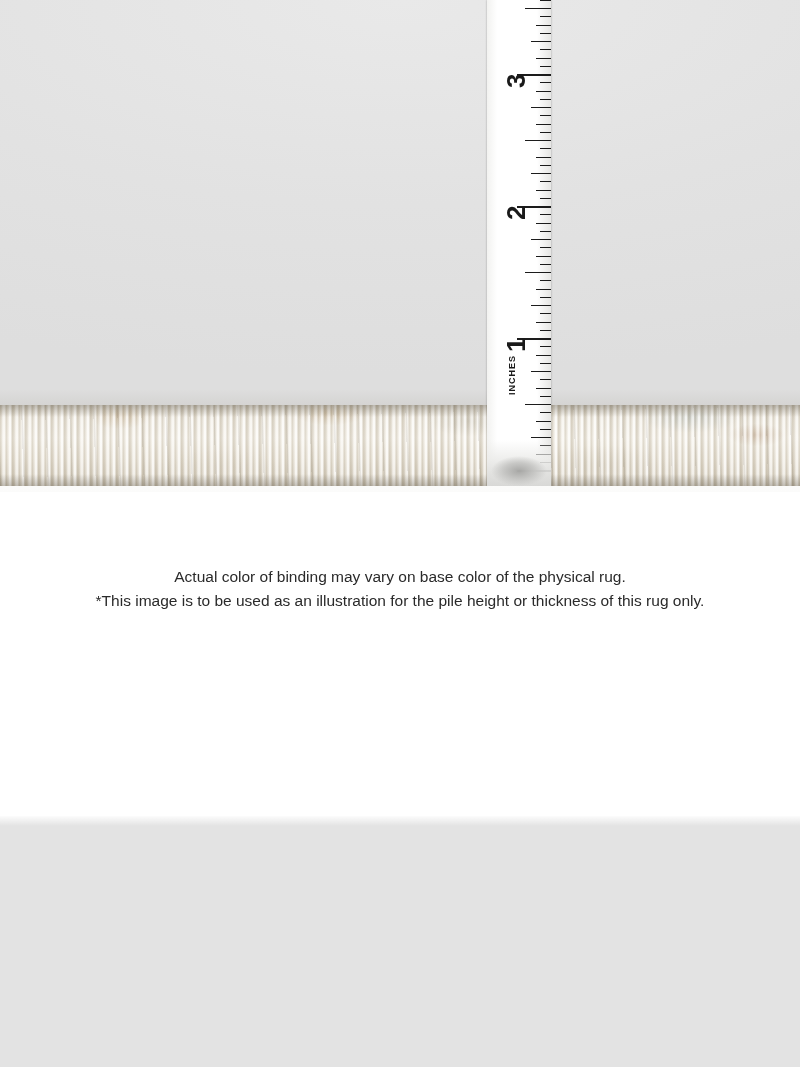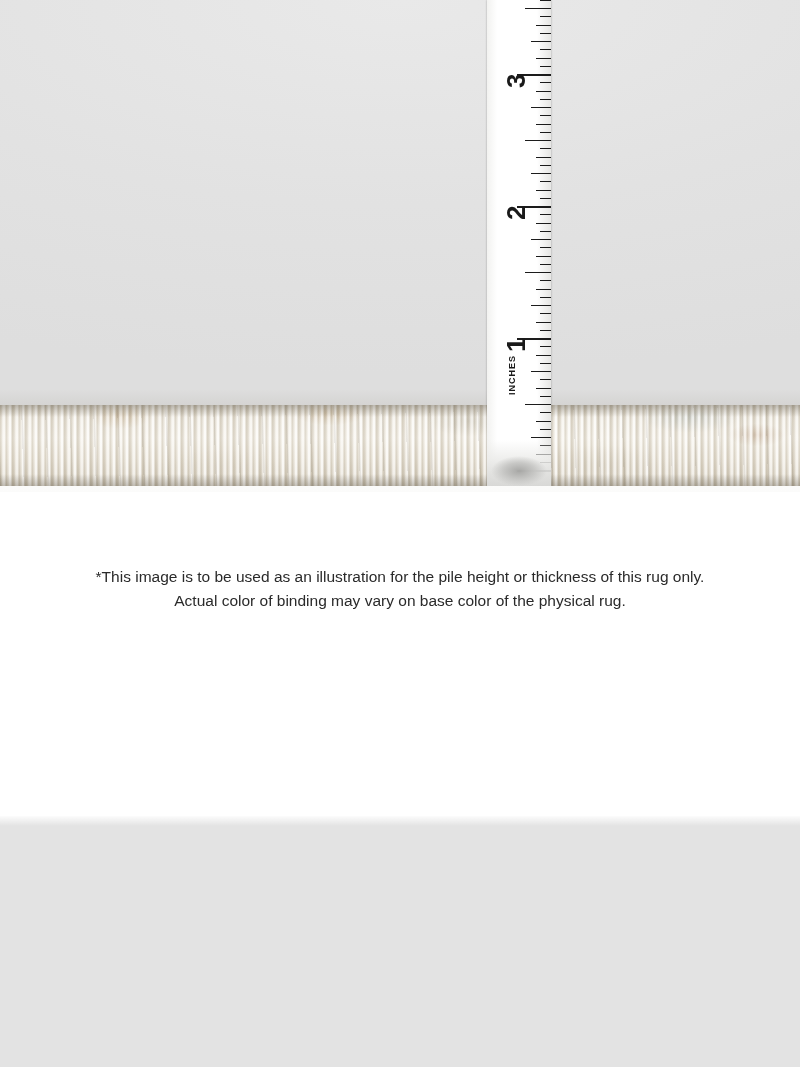--- a/index.html
+++ b/index.html
@@ -315,18 +315,18 @@
     </div>
 
     <div id="rulerFoot">
       <div class="shade"></div>
     </div>
 
     <div id="floor"></div>
   </div>
 
   <div id="caption">
+    <span class="line">Actual color of binding may vary on base color of the physical rug.</span>
     <span class="line">*This image is to be used as an illustration for the pile height or thickness of this rug only.</span>
-    <span class="line">Actual color of binding may vary on base color of the physical rug.</span>
   </div>
 
   <div id="lowerPanel"></div>
 </div>
 
 </body></html>

